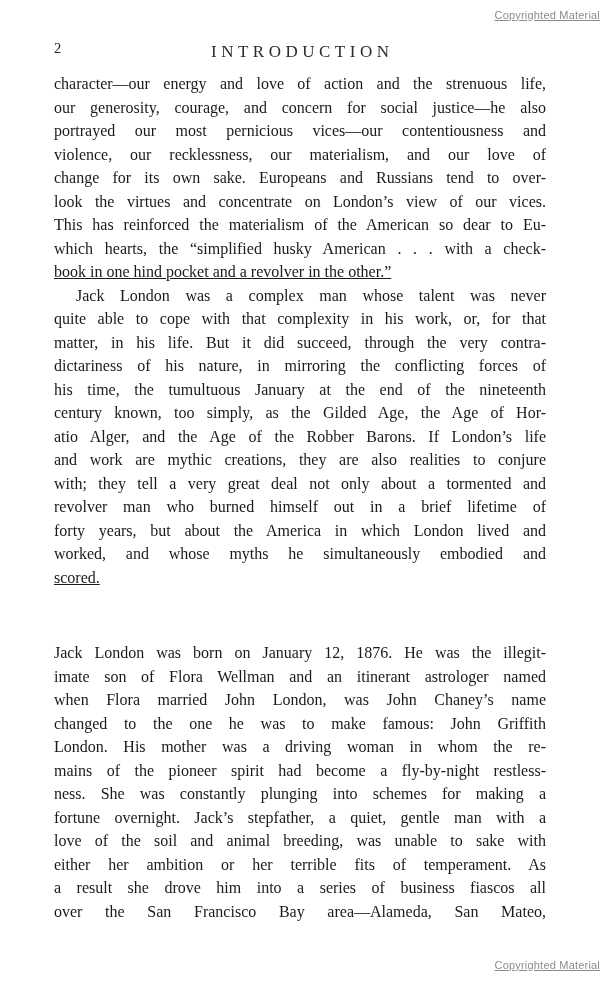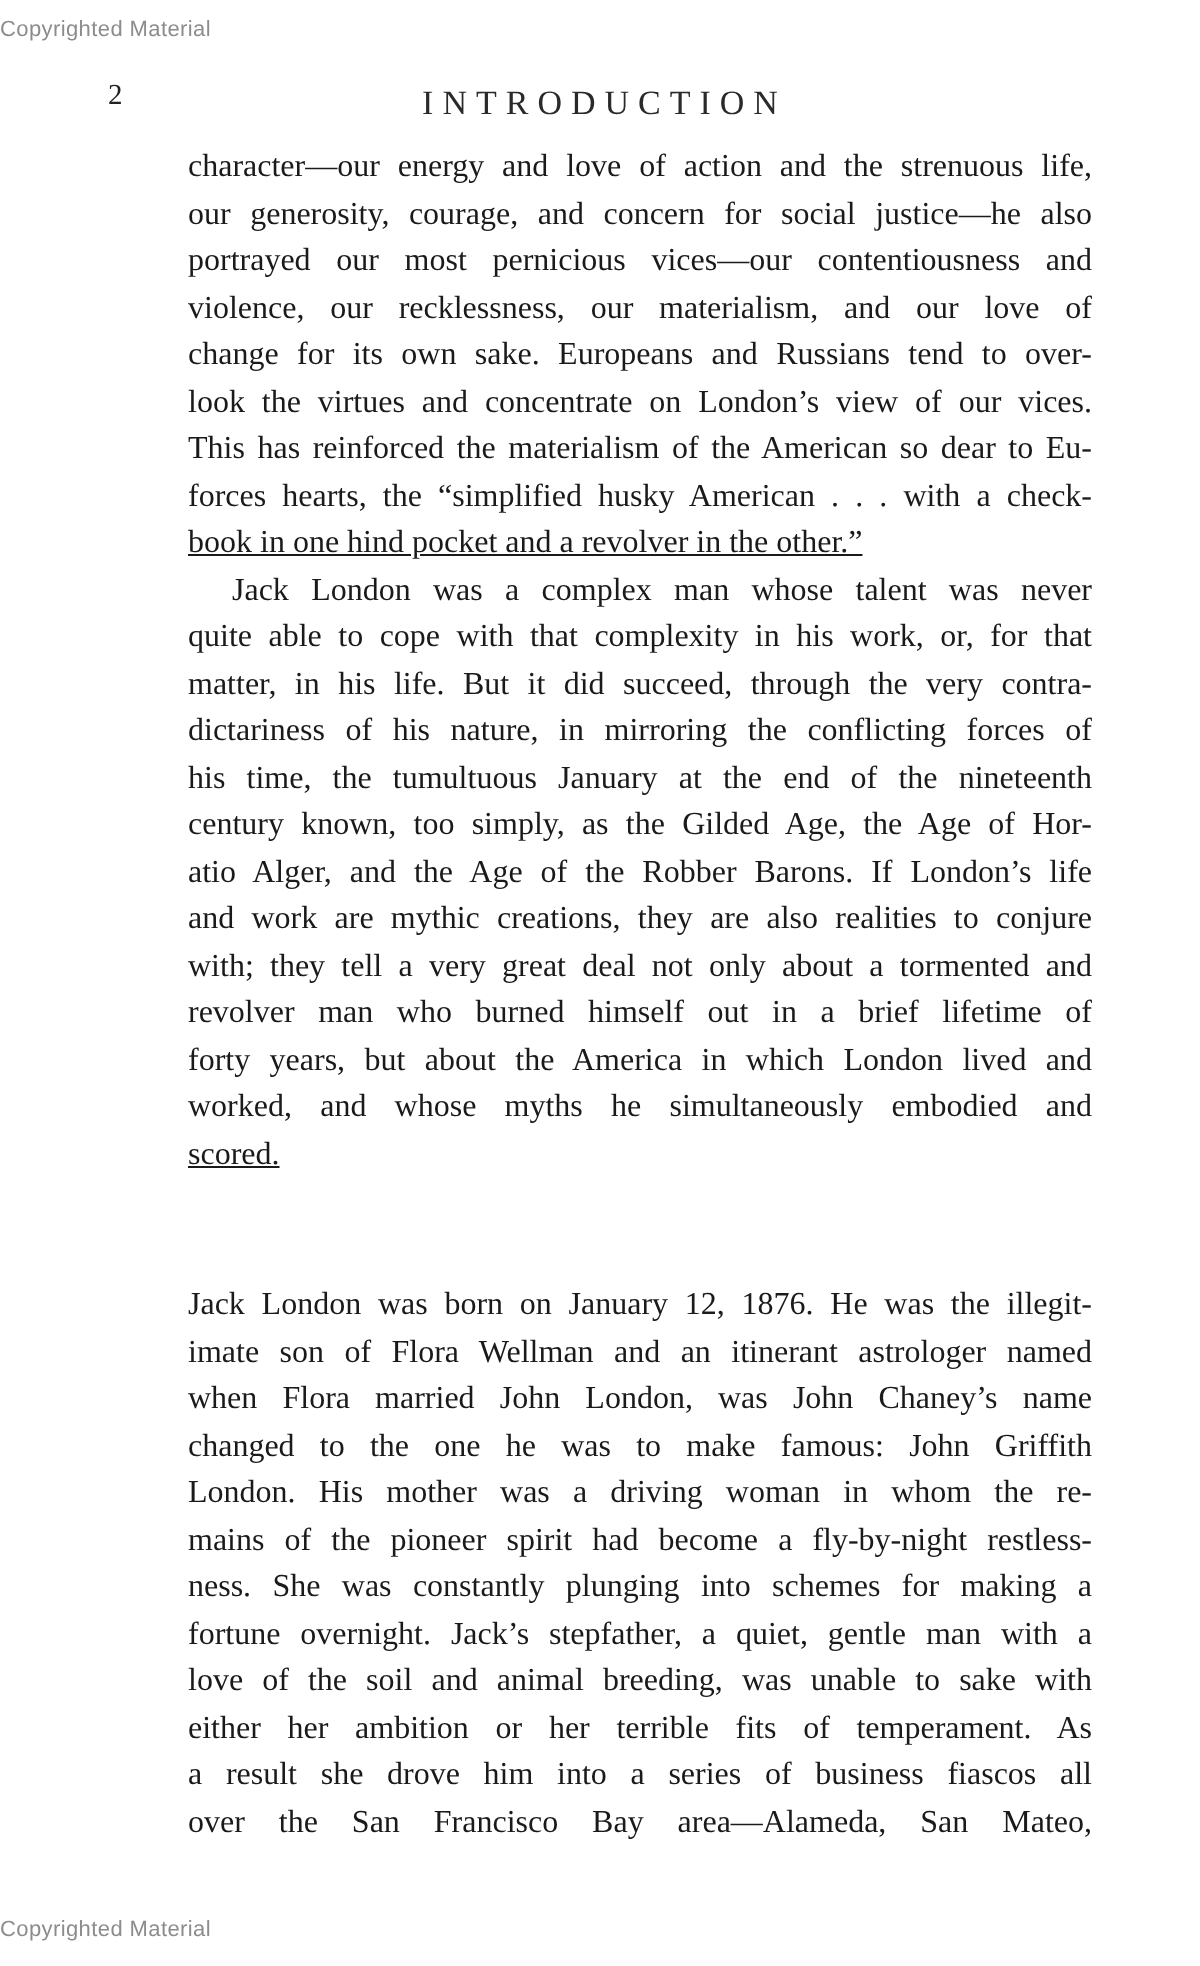--- a/index.html
+++ b/index.html
@@ -6,25 +6,26 @@
   body {
     width: 600px;
     height: 983px;
     background: #ffffff;
     position: relative;
     overflow: hidden;
     font-family: "Liberation Serif", serif;
     color: #1a1a1a;
   }
   .copyright {
-    text-align: left;
+    text-align: right;
     font-family: "Liberation Sans", sans-serif;
     font-size: 11px;
     color: #8c8c8c;
     letter-spacing: 0.2px;
+    text-decoration: underline;
   }
   .copyright-top { padding-top: 9px; }
   .copyright-bottom {
     position: absolute;
     bottom: 12px;
     left: 0;
     width: 100%;
   }
   .page {
     padding: 0 54px;
@@ -57,21 +58,20 @@
   .para { margin: 0; }
   .section-break { margin-top: 52px; }
   .tline {
     font-size: 16px;
     line-height: 23.5px;
     height: 23.5px;
     overflow: hidden;
     text-align: justify;
     text-align-last: justify;
     color: #1a1a1a;
-    margin-left: 40px;
   }
   .tline.lastline { text-align-last: left; text-decoration: underline; }
   .tline.indent { padding-left: 22px; }
 </style>
 </head>
 <body>
 
 <div class="copyright copyright-top">Copyrighted Material</div>
 
 <div class="page">
@@ -83,21 +83,21 @@
   <div class="page-body">
 
   <div class="para">
         <div class="tline">character—our energy and love of action and the strenuous life,</div>
         <div class="tline">our generosity, courage, and concern for social justice—he also</div>
         <div class="tline">portrayed our most pernicious vices—our contentiousness and</div>
         <div class="tline">violence, our recklessness, our materialism, and our love of</div>
         <div class="tline">change for its own sake. Europeans and Russians tend to over-</div>
         <div class="tline">look the virtues and concentrate on London’s view of our vices.</div>
         <div class="tline">This has reinforced the materialism of the American so dear to Eu-</div>
-        <div class="tline">forces hearts, the “simplified husky American . . . with a check-</div>
+        <div class="tline">which hearts, the “simplified husky American . . . with a check-</div>
         <div class="tline lastline">book in one hind pocket and a revolver in the other.”</div>
       </div>
       <div class="para">
         <div class="tline indent">Jack London was a complex man whose talent was never</div>
         <div class="tline">quite able to cope with that complexity in his work, or, for that</div>
         <div class="tline">matter, in his life. But it did succeed, through the very contra-</div>
         <div class="tline">dictariness of his nature, in mirroring the conflicting forces of</div>
         <div class="tline">his time, the tumultuous January at the end of the nineteenth</div>
         <div class="tline">century known, too simply, as the Gilded Age, the Age of Hor-</div>
         <div class="tline">atio Alger, and the Age of the Robber Barons. If London’s life</div>

